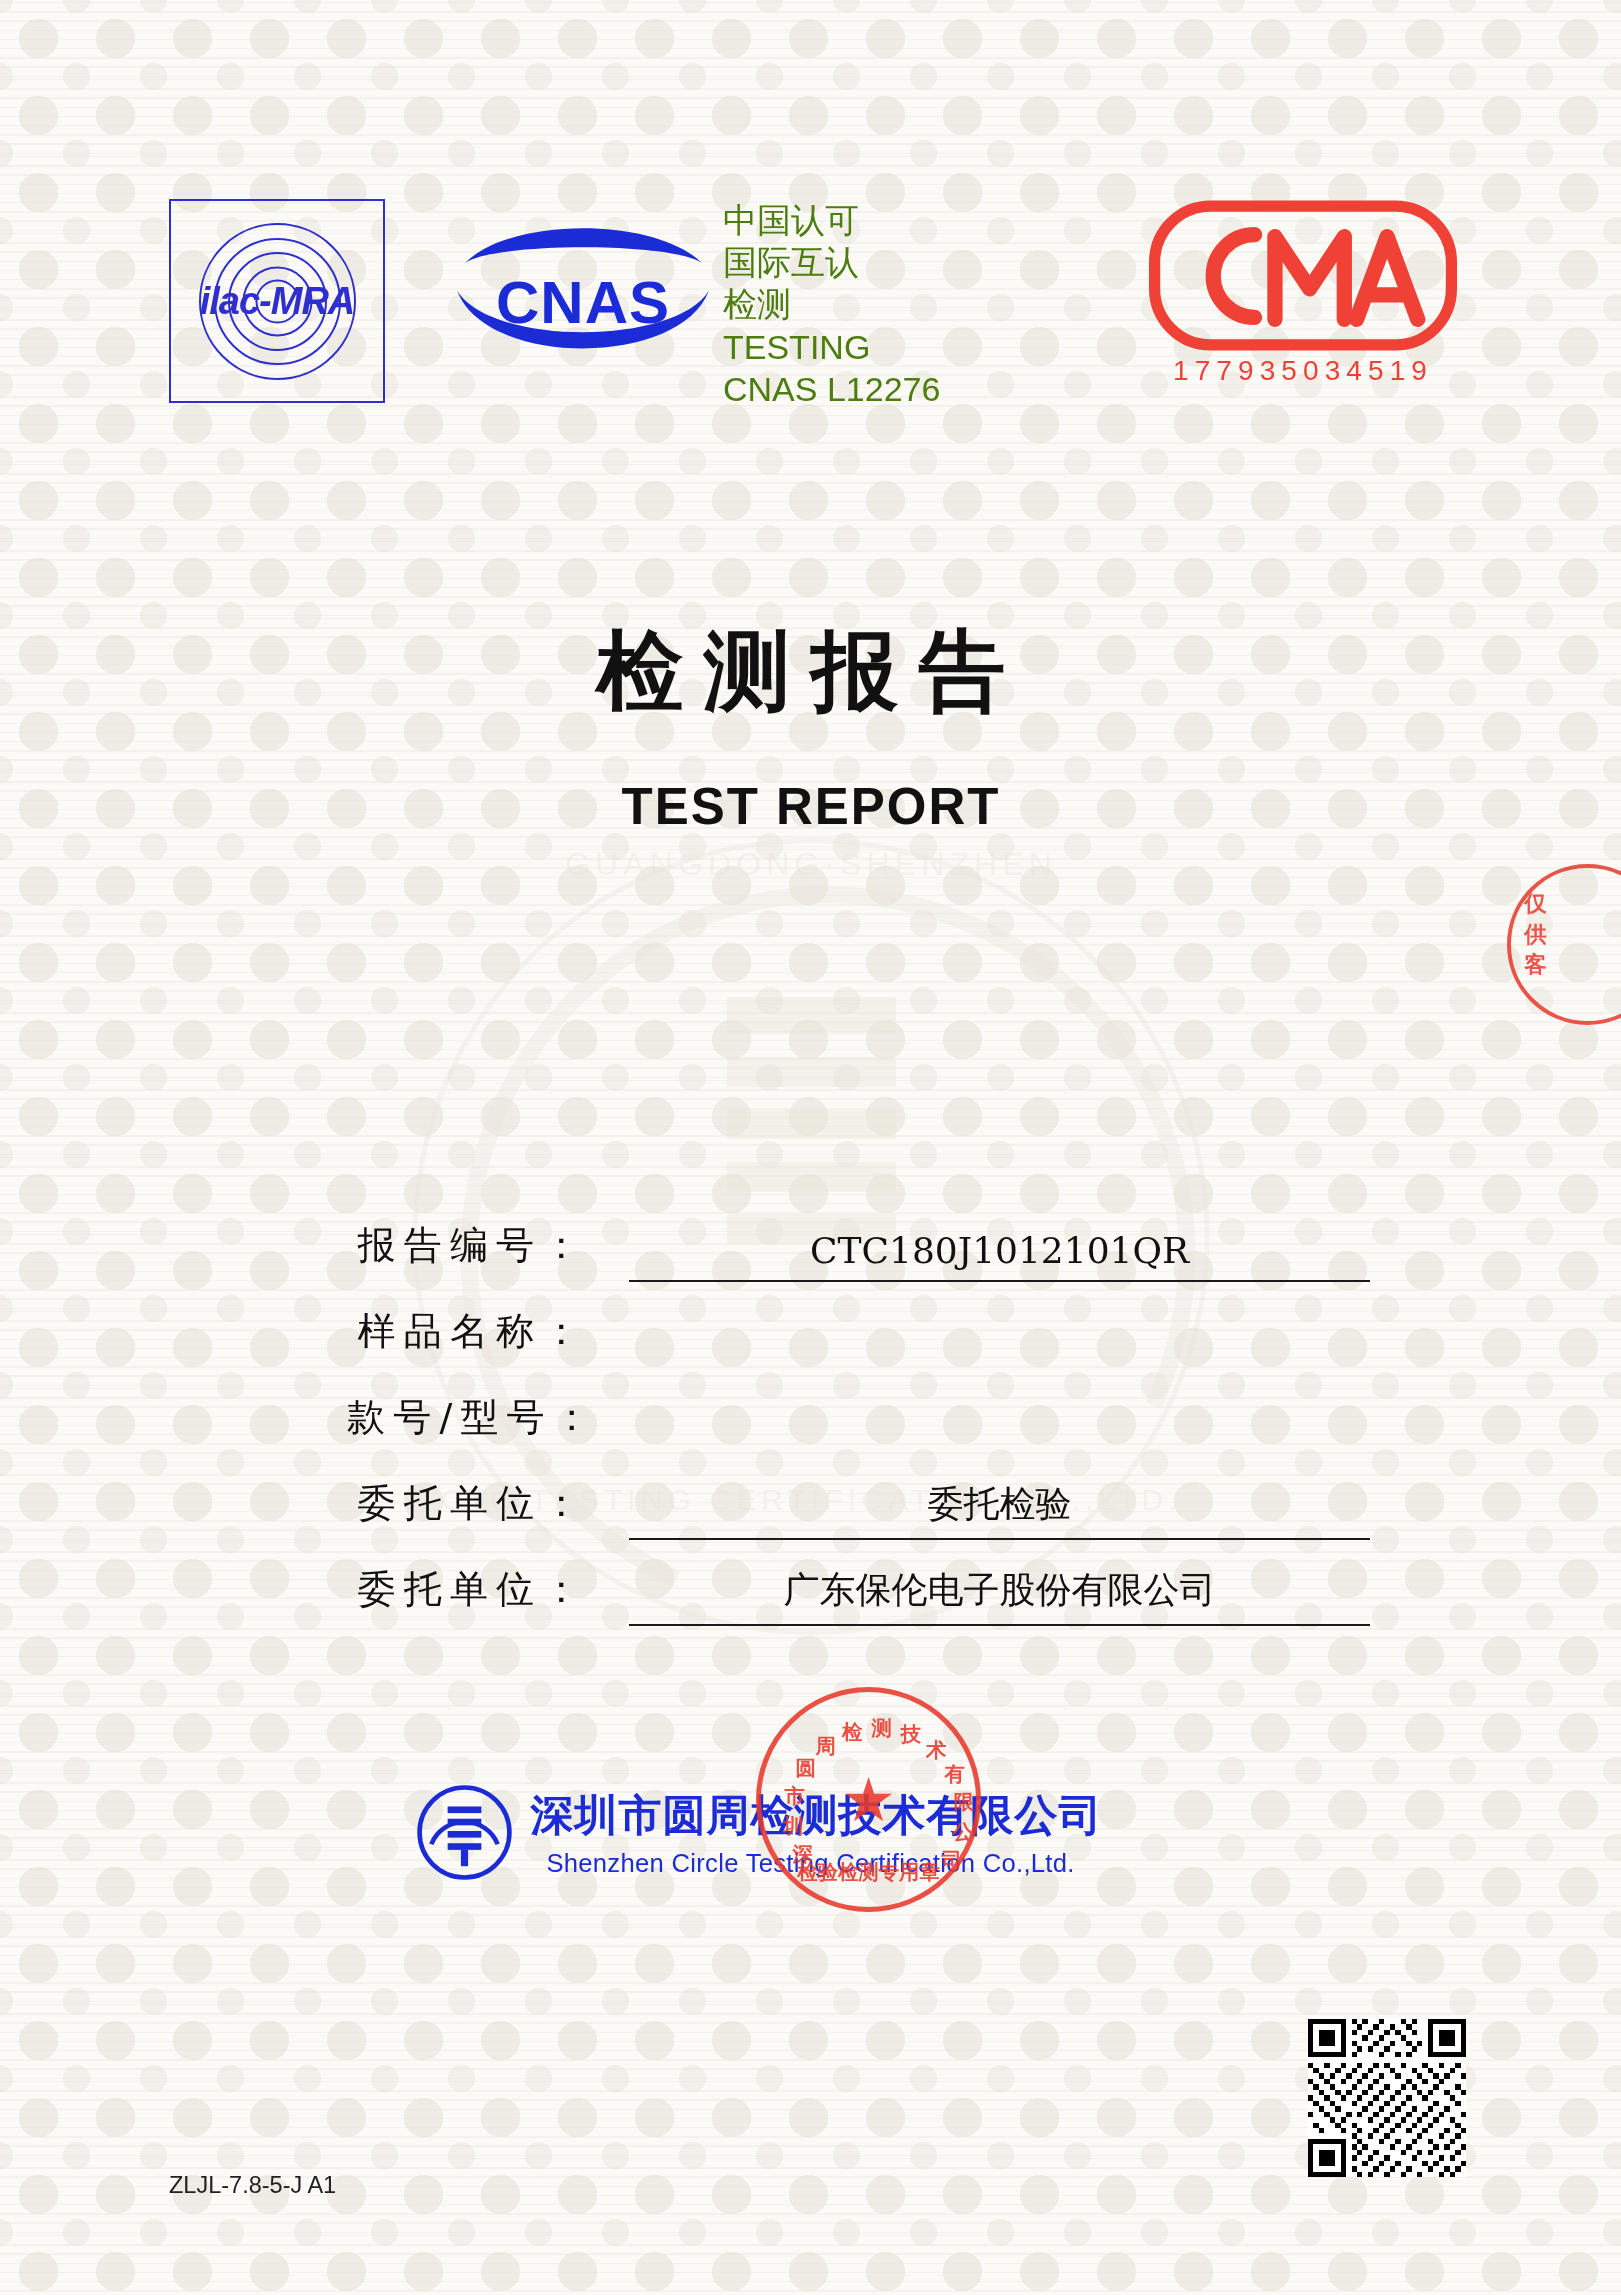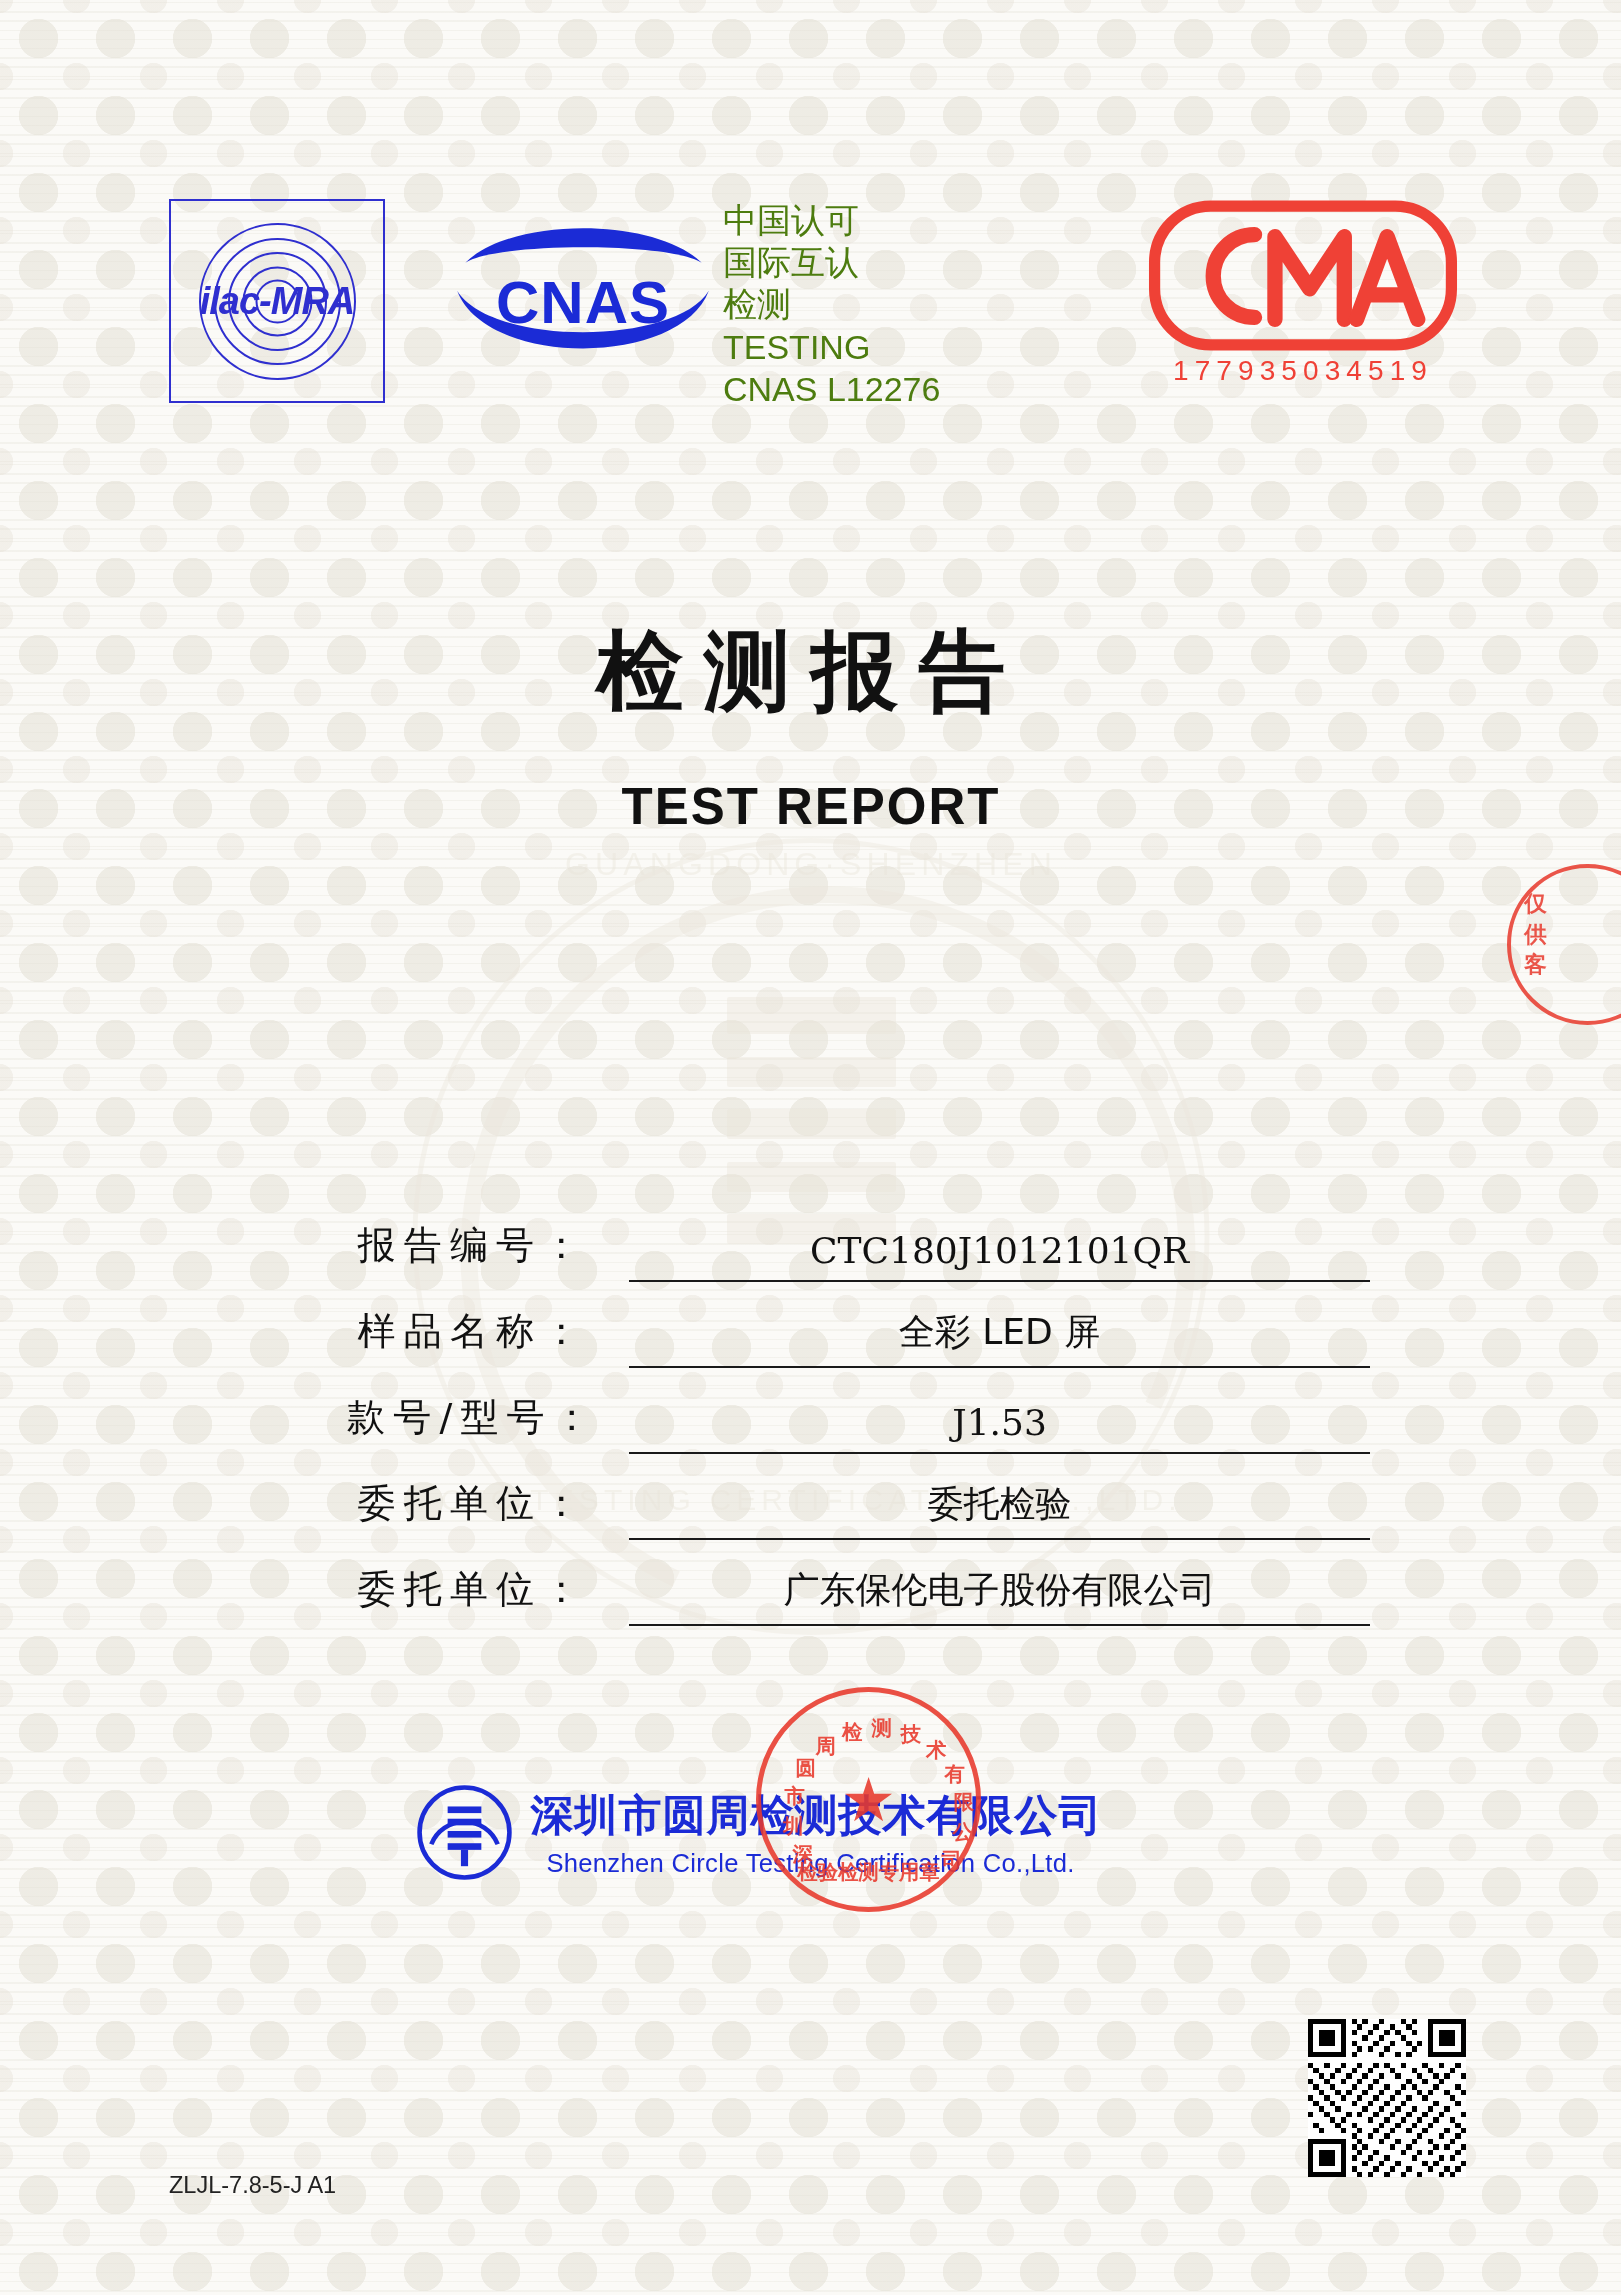--- a/index.html
+++ b/index.html
@@ -466,26 +466,24 @@
 
   <div class="fields">
 
     <div class="field-row">
       <div class="field-label">报告编号：</div>
       <div class="field-value">CTC180J1012101QR</div>
     </div>
 
     <div class="field-row">
       <div class="field-label">样品名称：</div>
-      <div class="field-value cn">全彩 LED 屏</div>
     </div>
 
     <div class="field-row">
       <div class="field-label">款号/型号：</div>
-      <div class="field-value">J1.53</div>
     </div>
 
     <div class="field-row">
       <div class="field-label">委托单位：</div>
       <div class="field-value cn">委托检验</div>
     </div>
 
     <div class="field-row">
       <div class="field-label">委托单位：</div>
       <div class="field-value cn">广东保伦电子股份有限公司</div>

